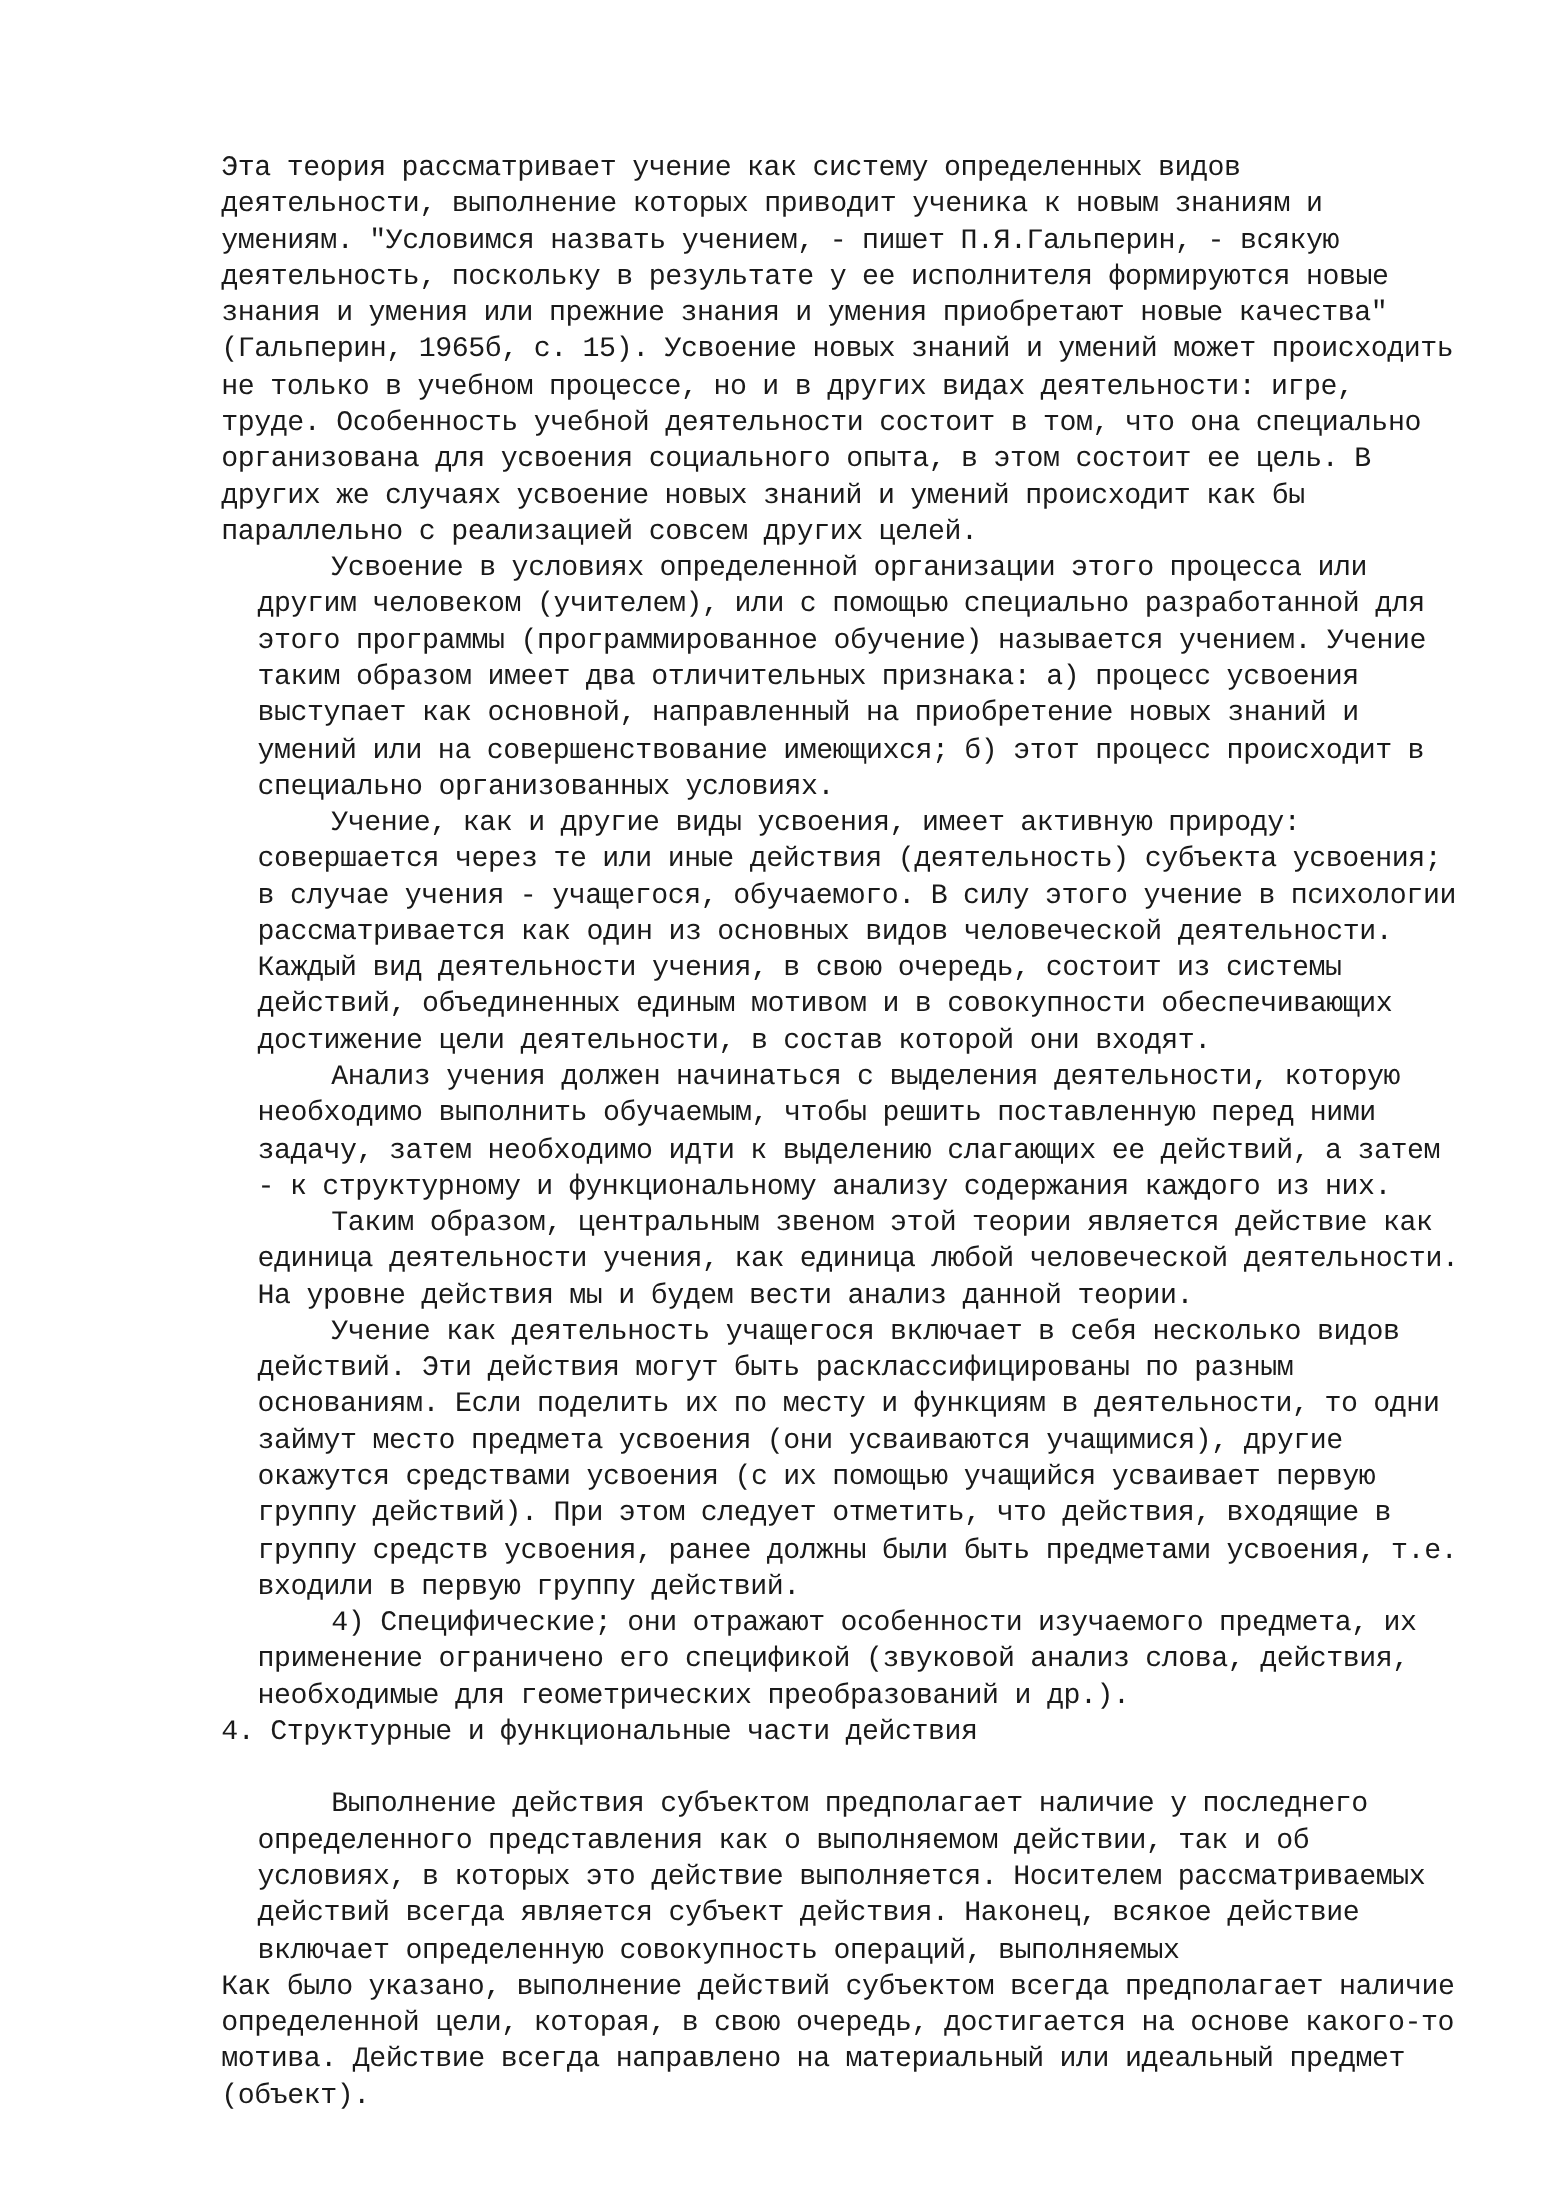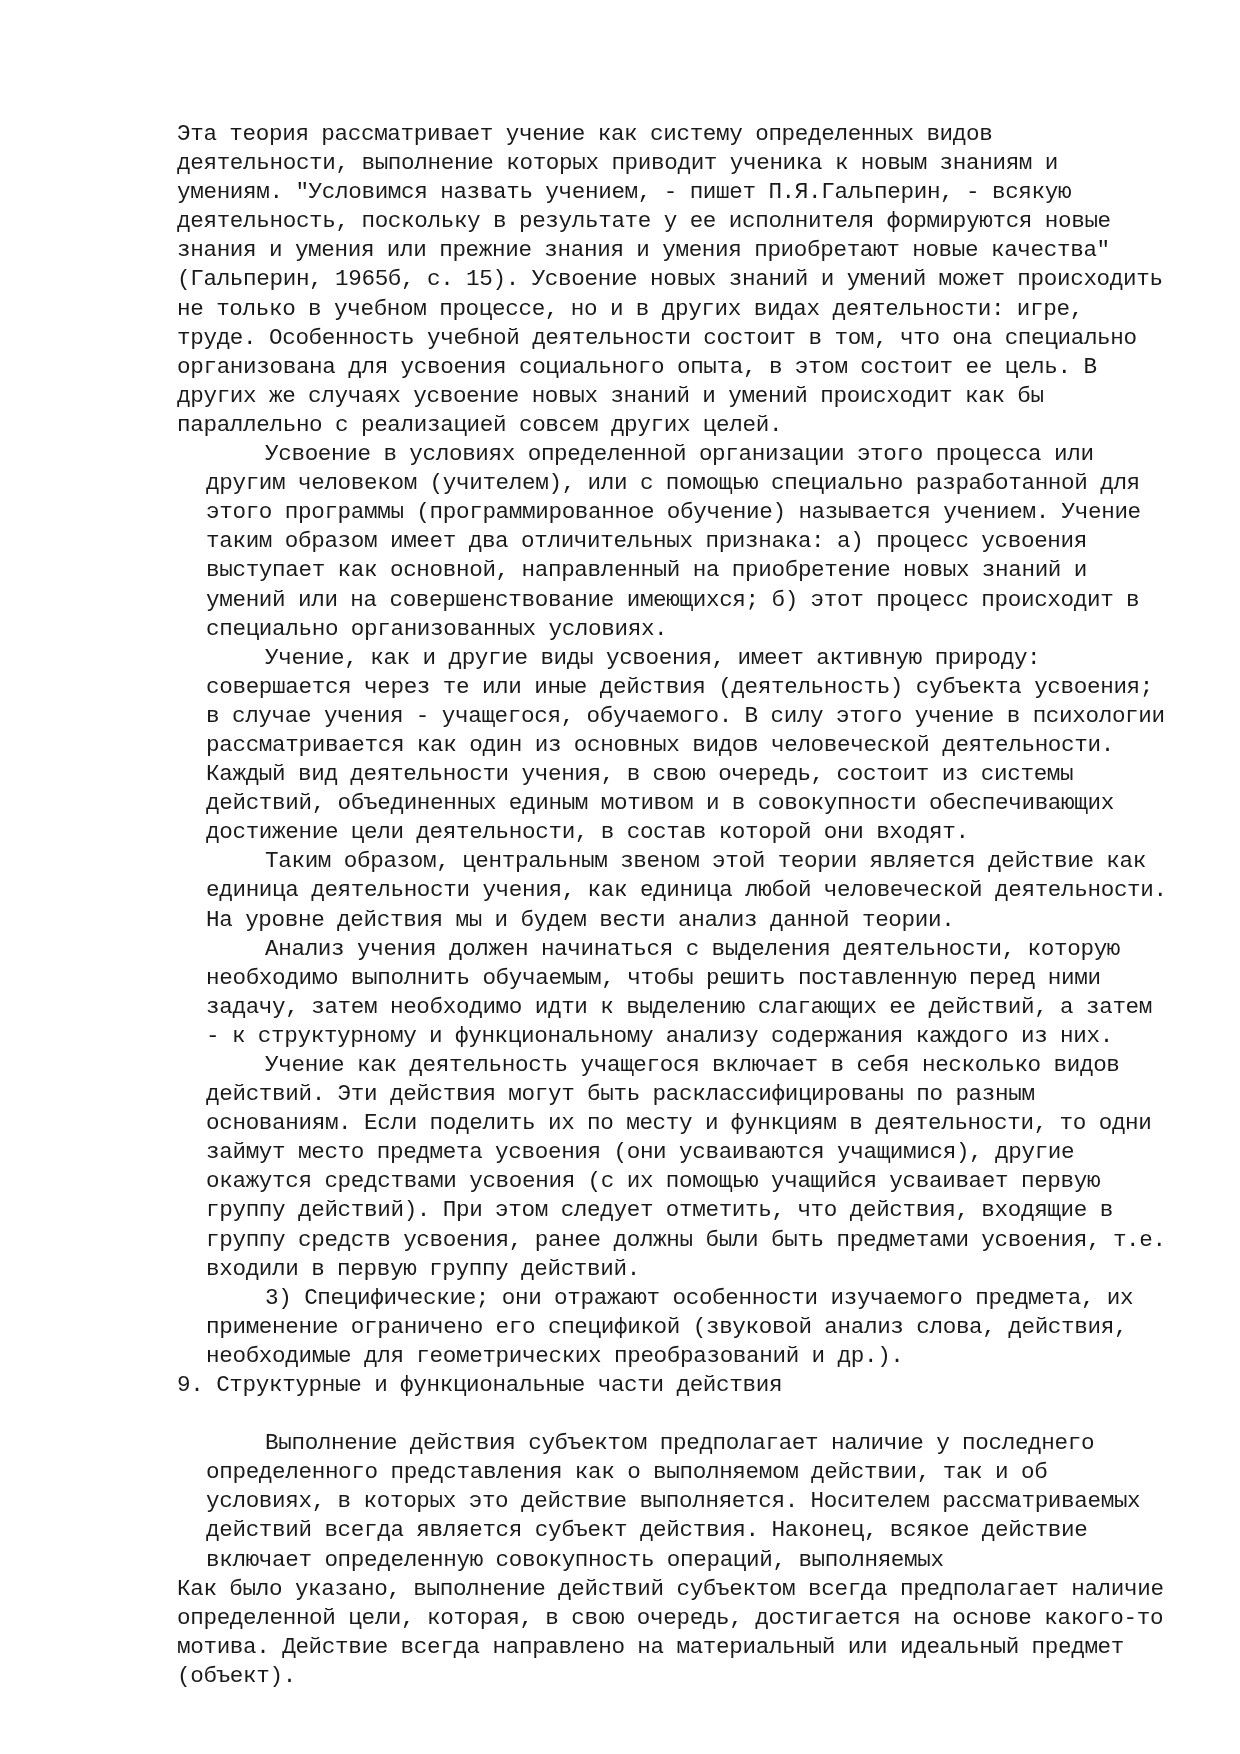--- a/index.html
+++ b/index.html
@@ -41,21 +41,21 @@
       height: 29px;
     }
   </style>
 </head>
 <body>
 
 <div class="page">
   <p class="para">Эта теория рассматривает учение как систему определенных видов деятельности, выполнение которых приводит ученика к новым знаниям и умениям. "Условимся назвать учением, - пишет П.Я.Гальперин, - всякую деятельность, поскольку в результате у ее исполнителя формируются новые знания и умения или прежние знания и умения приобретают новые качества" (Гальперин, 1965б, с. 15). Усвоение новых знаний и умений может происходить не только в учебном процессе, но и в других видах деятельности: игре, труде. Особенность учебной деятельности состоит в том, что она специально организована для усвоения социального опыта, в этом состоит ее цель. В других же случаях усвоение новых знаний и умений происходит как бы параллельно с реализацией совсем других целей.</p>
   <p class="para indent">Усвоение в условиях определенной организации этого процесса или другим человеком (учителем), или с помощью специально разработанной для этого программы (программированное обучение) называется учением. Учение таким образом имеет два отличительных признака: а) процесс усвоения выступает как основной, направленный на приобретение новых знаний и умений или на совершенствование имеющихся; б) этот процесс происходит в специально организованных условиях.</p>
   <p class="para indent">Учение, как и другие виды усвоения, имеет активную природу: совершается через те или иные действия (деятельность) субъекта усвоения; в случае учения - учащегося, обучаемого. В силу этого учение в психологии рассматривается как один из основных видов человеческой деятельности. Каждый вид деятельности учения, в свою очередь, состоит из системы действий, объединенных единым мотивом и в совокупности обеспечивающих достижение цели деятельности, в состав которой они входят.</p>
+  <p class="para indent">Анализ учения должен начинаться с выделения деятельности, которую необходимо выполнить обучаемым, чтобы решить поставленную перед ними задачу, затем необходимо идти к выделению слагающих ее действий, а затем - к структурному и функциональному анализу содержания каждого из них.</p>
   <p class="para indent">Таким образом, центральным звеном этой теории является действие как единица деятельности учения, как единица любой человеческой деятельности. На уровне действия мы и будем вести анализ данной теории.</p>
-  <p class="para indent">Анализ учения должен начинаться с выделения деятельности, которую необходимо выполнить обучаемым, чтобы решить поставленную перед ними задачу, затем необходимо идти к выделению слагающих ее действий, а затем - к структурному и функциональному анализу содержания каждого из них.</p>
   <p class="para indent">Учение как деятельность учащегося включает в себя несколько видов действий. Эти действия могут быть расклассифицированы по разным основаниям. Если поделить их по месту и функциям в деятельности, то одни займут место предмета усвоения (они усваиваются учащимися), другие окажутся средствами усвоения (с их помощью учащийся усваивает первую группу действий). При этом следует отметить, что действия, входящие в группу средств усвоения, ранее должны были быть предметами усвоения, т.е. входили в первую группу действий.</p>
-  <p class="para indent">3) Специфические; они отражают особенности изучаемого предмета, их применение ограничено его спецификой (звуковой анализ слова, действия, необходимые для геометрических преобразований и др.).</p>
-  <p class="heading">9. Структурные и функциональные части действия</p>
+  <p class="para indent">4) Специфические; они отражают особенности изучаемого предмета, их применение ограничено его спецификой (звуковой анализ слова, действия, необходимые для геометрических преобразований и др.).</p>
+  <p class="heading">4. Структурные и функциональные части действия</p>
   <div class="spacer"></div>
   <p class="para indent">Выполнение действия субъектом предполагает наличие у последнего определенного представления как о выполняемом действии, так и об условиях, в которых это действие выполняется. Носителем рассматриваемых действий всегда является субъект действия. Наконец, всякое действие включает определенную совокупность операций, выполняемых</p>
   <p class="para">Как было указано, выполнение действий субъектом всегда предполагает наличие определенной цели, которая, в свою очередь, достигается на основе какого-то мотива. Действие всегда направлено на материальный или идеальный предмет (объект).</p>
 </div>
 
 </body></html>

